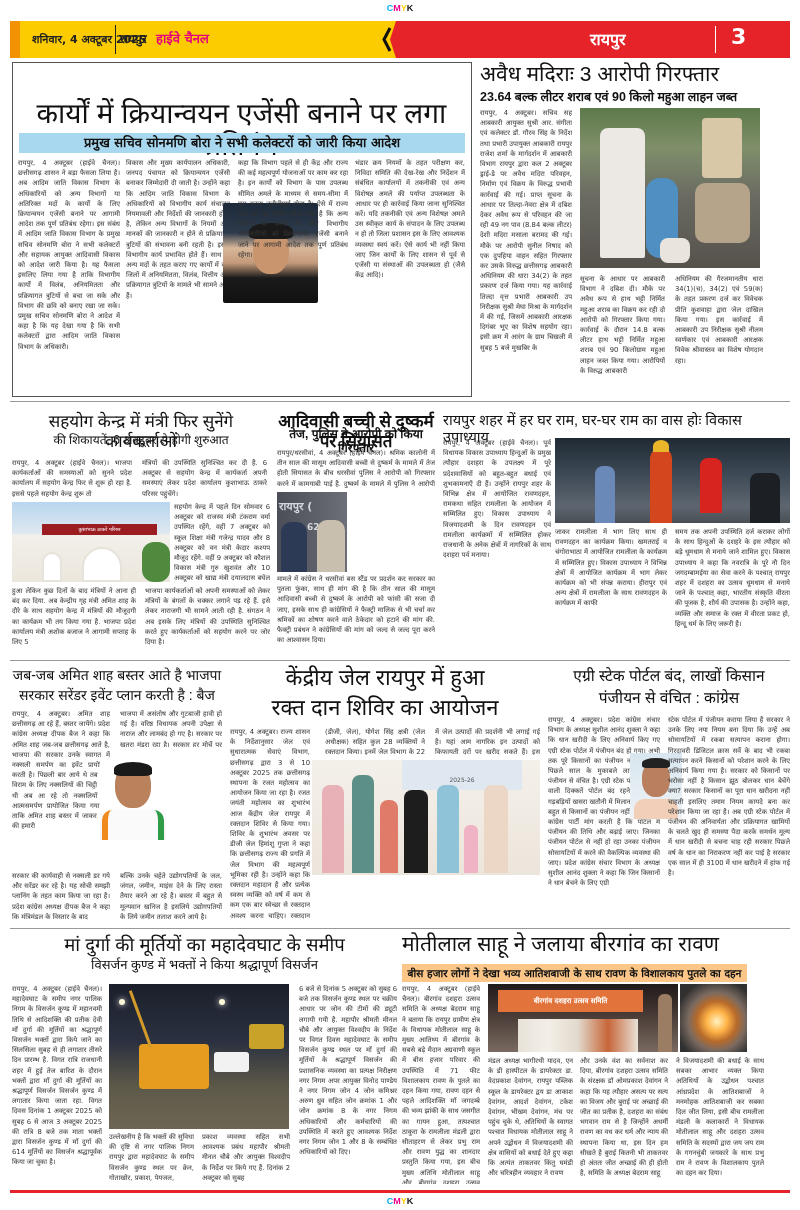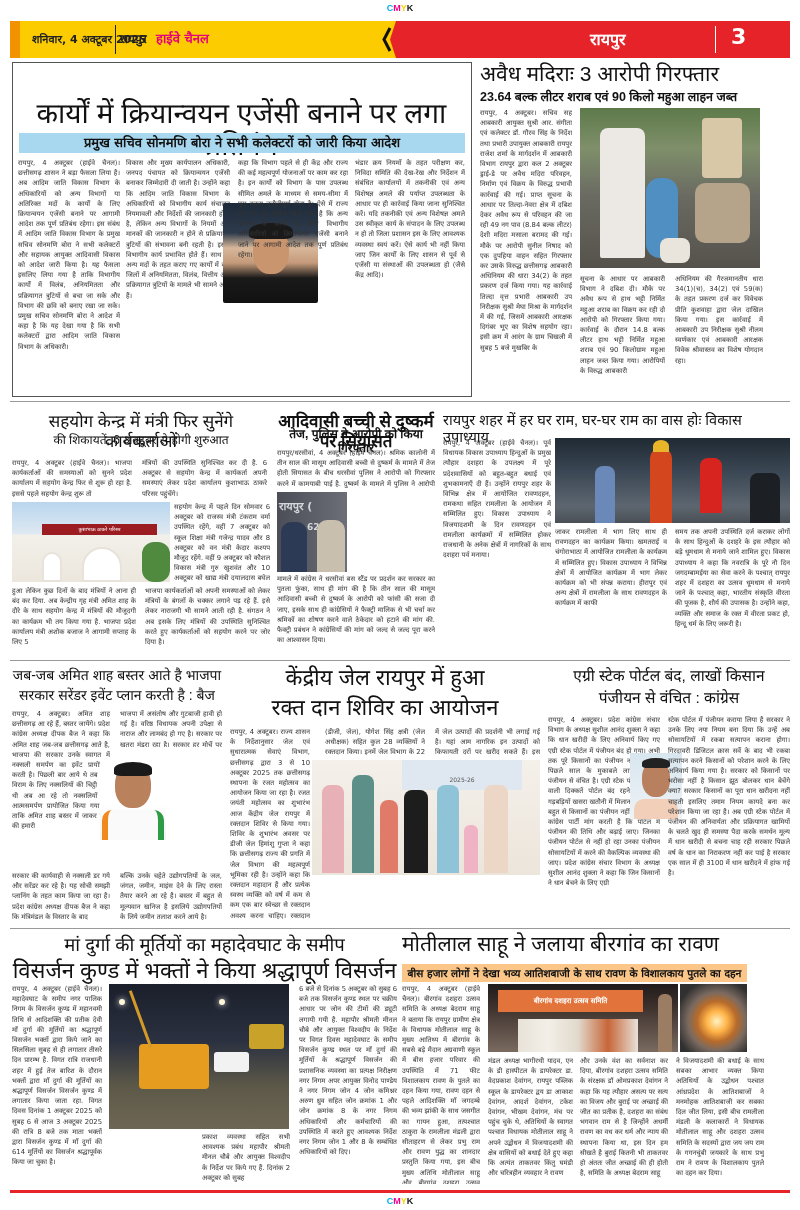--- a/index.html
+++ b/index.html
@@ -168,30 +168,31 @@
     <div class="abs" style="left:12px;top:5px;width:28px;height:10px;border-radius:50% 50% 20% 20%;background:#222"></div>
     <div class="abs" style="left:4px;top:46px;width:44px;height:20px;background:#f1cfb8;border-radius:10px 10px 0 0"></div>
   </div>
   <div class="col" style="left:120px;top:50px;width:122px;height:208px">स्टेक पोर्टल में पंजीयन कराया लिया है सरकार ने उनके लिए नया नियम बना दिया कि उन्हें अब सोसायटियों में रकबा सत्यापन कराना होगा। गिरदावरी डिजिटल क्रास सर्वे के बाद भी रकबा सत्यापन करने किसानों को परेशान करने के लिए अनिवार्य किया गया है। सरकार को किसानों पर भरोसा नहीं है किसान झूठ बोलकर धान बेचेंगे क्या? सरकार किसानों का पूरा धान खरीदना नहीं चाहती इसलिए तमाम नियम कायदे बना कर परेशान किया जा रहा है। अब एग्री स्टेक पोर्टल में पंजीयन की अनिवार्यता और प्रक्रियागत खामियों के चलते खुद ही समस्या पैदा करके समर्थन मूल्य में धान खरीदी से बचना चाह रही सरकार पिछले वर्ष के धान का निराकरण नहीं कर पाई है सरकार एक साल में ही 3100 में धान खरीदने में हांफ गई है।</div>
 </div>
 
 <div class="hr" style="left:10px;top:928px;width:780px"></div>
 
 <div class="abs" style="left:12px;top:932px;width:385px;height:255px">
   <div class="headline abs" style="left:0;top:2px;width:385px;font-size:18.5px">मां दुर्गा की मूर्तियों का महादेवघाट के समीप</div>
-  <div class="headline abs" style="left:0;top:26px;width:385px;font-size:22px">विसर्जन कुण्ड में भक्तों ने किया श्रद्धापूर्ण विसर्जन</div>
+  <div class="headline abs" style="left:0;top:26px;width:385px;font-size:13px">विसर्जन कुण्ड में भक्तों ने किया श्रद्धापूर्ण विसर्जन</div>
   <div class="col" style="left:0;top:52px;width:90px;height:200px">रायपुर, 4 अक्टूबर (हाईवे चैनल)। महादेवघाट के समीप नगर पालिक निगम के विसर्जन कुण्ड में महानवमी तिथि से आदिशक्ति की प्रतीक देवी माँ दुर्गा की मूर्तियों का श्रद्धापूर्ण विसर्जन भक्तों द्वारा किये जाने का सिलसिला सुबह से ही लगातार तीसरे दिन प्रारम्भ है. विगत रात्रि राजधानी शहर में हुई तेज बारिश के दौरान भक्तों द्वारा माँ दुर्गा की मूर्तियों का श्रद्धापूर्ण विसर्जन विसर्जन कुण्ड में लगातार किया जाता रहा. विगत दिवस दिनांक 1 अक्टूबर 2025 को सुबह 6 से आज 3 अक्टूबर 2025 की रात्रि 8 बजे तक माता भक्तों द्वारा विसर्जन कुण्ड में माँ दुर्गा की 614 मूर्तियों का विसर्जन श्रद्धापूर्वक किया जा चुका है।</div>
   <div class="photo" style="left:97px;top:52px;width:180px;height:145px;background:linear-gradient(180deg,#1b1f2b 0%,#2b3140 40%,#5c5848 70%,#6e6654 100%)">
     <div class="abs" style="left:30px;top:60px;width:70px;height:45px;background:#e59c1f;border-radius:4px"></div>
     <div class="abs" style="left:105px;top:68px;width:35px;height:20px;background:#f2f2f2;border-radius:3px"></div>
     <div class="abs" style="left:140px;top:40px;width:35px;height:25px;background:#c9a22a;border-radius:3px"></div>
     <div class="abs" style="left:30px;top:5px;width:3px;height:60px;background:#d39a2a;transform:rotate(-20deg)"></div>
     <div class="abs" style="left:10px;top:15px;width:6px;height:6px;border-radius:50%;background:#fff8d8;box-shadow:0 0 6px #fff"></div>
     <div class="abs" style="left:110px;top:15px;width:6px;height:6px;border-radius:50%;background:#fff8d8;box-shadow:0 0 6px #fff"></div>
   </div>
+  <div class="col" style="left:97px;top:200px;width:85px;height:52px">उल्लेखनीय है कि भक्तों की सुविधा की दृष्टि से नगर पालिक निगम रायपुर द्वारा महादेवघाट के समीप विसर्जन कुण्ड स्थल पर क्रेन, गोताखोर, प्रकाश, पेयजल,</div>
   <div class="col" style="left:190px;top:200px;width:88px;height:52px">प्रकाश व्यवस्था सहित सभी आवश्यक प्रबंध महापौर श्रीमती मीनल चौबे और आयुक्त विश्वदीप के निर्देश पर किये गए हैं. दिनांक 2 अक्टूबर को सुबह</div>
   <div class="col" style="left:287px;top:52px;width:98px;height:200px">6 बजे से दिनांक 5 अक्टूबर को सुबह 6 बजे तक विसर्जन कुण्ड स्थल पर चक्रीय आधार पर जोन की टीमों की ड्यूटी लगायी गयी है. महापौर श्रीमती मीनल चौबे और आयुक्त विश्वदीप के निर्देश पर विगत दिवस महादेवघाट के समीप विसर्जन कुण्ड स्थल पर माँ दुर्गा की मूर्तियों के श्रद्धापूर्ण विसर्जन की प्रशासनिक व्यवस्था का प्रत्यक्ष निरीक्षण नगर निगम अपर आयुक्त विनोद पाण्डेय ने नगर निगम जोन 4 जोन कमिश्नर अरुण ध्रुव सहित जोन क्रमांक 1 और जोन क्रमांक 8 के नगर निगम अधिकारियों और कर्मचारियों की उपस्थिति में करते हुए आवश्यक निर्देश नगर निगम जोन 1 और 8 के सम्बंधित अधिकारियों को दिए।</div>
 </div>
 
 <div class="abs" style="left:402px;top:932px;width:388px;height:255px">
   <div class="headline abs" style="left:0;top:0;width:360px;font-size:21px;text-align:left">मोतीलाल साहू ने जलाया बीरगांव का रावण</div>
   <div class="sub-orange abs" style="left:0;top:32px;width:345px;font-size:10.5px">बीस हजार लोगों ने देखा भव्य आतिशबाजी के साथ रावण के विशालकाय पुतले का दहन</div>
   <div class="col" style="left:0;top:52px;width:78px;height:200px">रायपुर, 4 अक्टूबर (हाईवे चैनल)। बीरगांव दशहरा उत्सव समिति के अध्यक्ष बेदराम साहू ने बताया कि रायपुर ग्रामीण क्षेत्र के विधायक मोतीलाल साहू के मुख्य आतिथ्य में बीरगांव के सबसे बड़े मैदान अग्रवाणी स्कूल में बीस हजार परिवार की उपस्थिति में 71 फीट विशालकाय रावण के पुतले का दहन किया गया, रावण दहन से पहले आदिशक्ति माँ जगदम्बे की भव्य झांकी के साथ जसगीत का गायन हुआ, तत्पश्चात ठाकुरा के रामलीला मंडली द्वारा सीताहरण से लेकर प्रभु राम और रावण युद्ध का शानदार प्रस्तुति किया गया, इस बीच मुख्य अतिथि मोतीलाल साहू और बीरगांव दशहरा उत्सव समिति के संरक्षक डॉ. ओमप्रकाश देवांगन, विशेष अतिथि भारतीय जनता पार्टी के</div>
   <div class="photo" style="left:86px;top:52px;width:190px;height:68px;background:linear-gradient(180deg,#201c1c 0%,#3a2e2a 30%,#7a6a60 100%)">
     <div class="abs" style="left:10px;top:6px;width:145px;height:22px;background:#e2733b;color:#fff;font-size:7px;font-weight:bold;text-align:center;line-height:22px">बीरगांव दशहरा उत्सव समिति</div>

